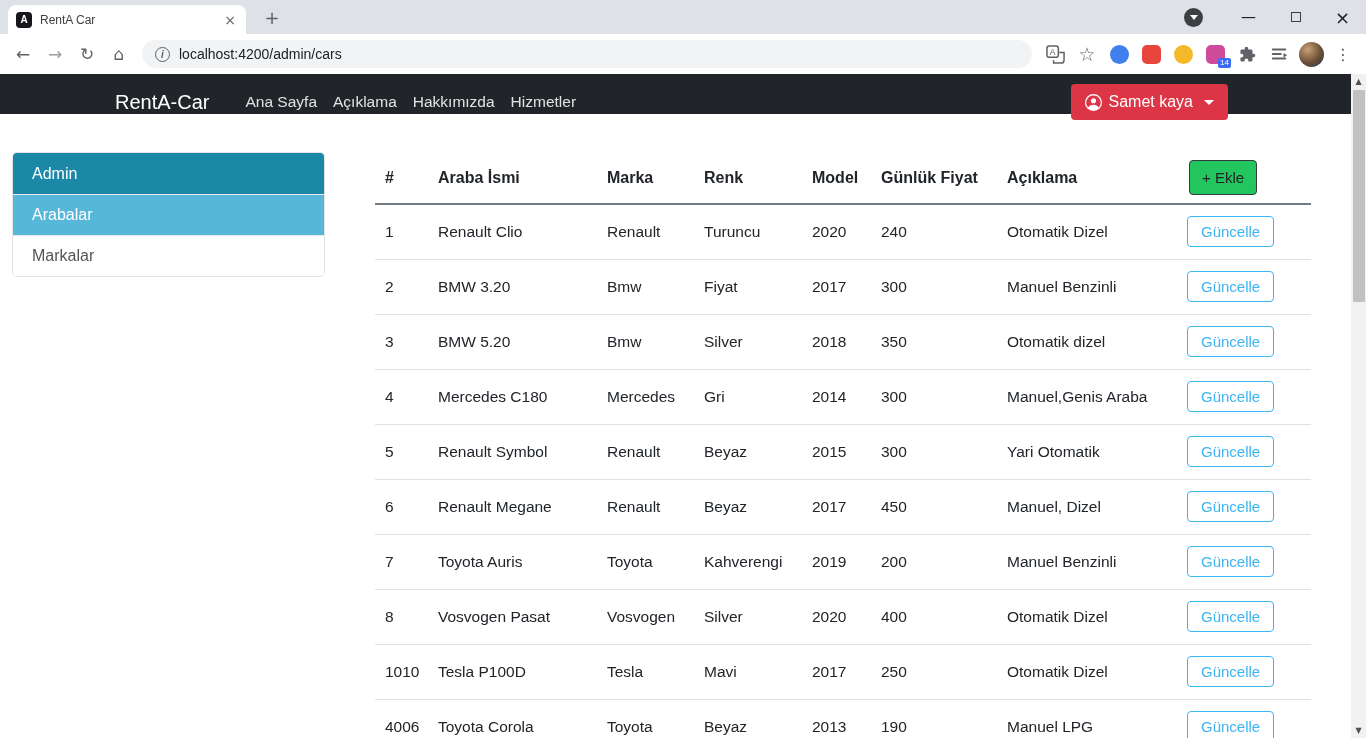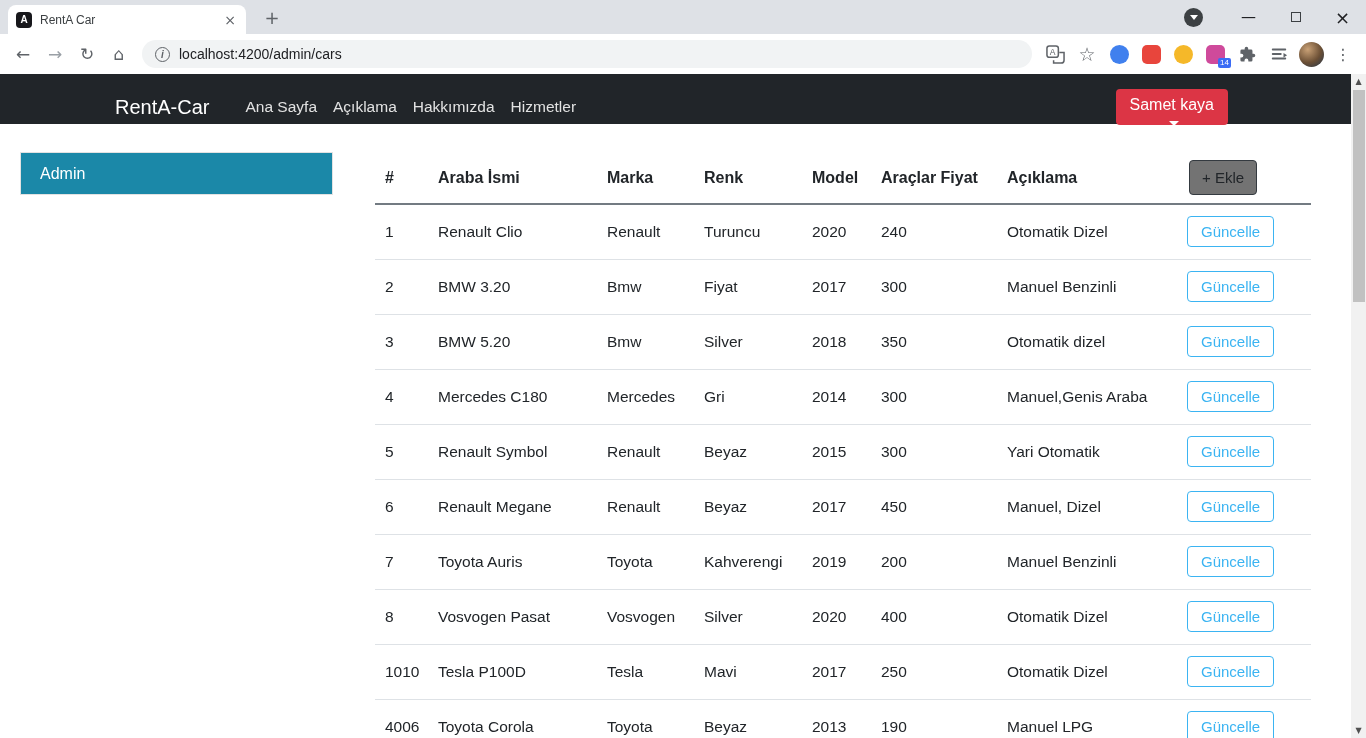--- a/index.html
+++ b/index.html
@@ -44,48 +44,48 @@
   .ext-blue { background:#4080ee; border-radius:50%; }
   .ext-red { background:#e8453c; }
   .ext-yellow { background:#f5b829; border-radius:50%; }
   .ext-pink { background:#cf4a9b; }
   .ext-badge { position:absolute; right:-1px; bottom:1px; background:#3b6cf5; color:#fff; font-size:8px;
                padding:1px 2px; border-radius:2px; line-height:1; }
   .avatar { width:25px; height:25px; border-radius:50%;
             background:radial-gradient(circle at 35% 30%, #c9a176, #6b4f35 55%, #20344c); }
 
   
-  .navbar { position:absolute; left:0; top:74px; width:1366px; height:50px;
+  .navbar { position:absolute; left:0; top:74px; width:1366px; height:40px;
             background:var(--navbar-bg,#212529); display:flex; align-items:center;
             padding:16px 138px 0 115px; }
   .brand { color:#fff; font-size:20px; font-weight:500; margin-right:28px; }
   .nav-link { color:#e2e2e2; font-size:15.5px; padding:8px 8px; text-decoration:none; cursor:pointer; }
   .user-btn { margin-left:auto; background:var(--user-button-bg,#dc3545); color:#fff; border:none;
               border-radius:4px; height:36px; padding:0 14px; font-size:16px;
-              display:flex; align-items:center; gap:7px; font-family:inherit;flex-direction:column; }
+              display:flex; align-items:center; gap:7px; font-family:inherit; }
   .caret { width:0; height:0; border-left:5px solid transparent; border-right:5px solid transparent;
            border-top:5px solid #fff; margin-left:4px; }
 
   
-  .sidebar { position:absolute; left:12px; top:152px; width:313px; border-radius:0;
-             overflow:hidden; border:1px solid #e2e2e2;margin-left:8px; }
+  .sidebar { position:absolute; left:12px; top:152px; width:313px; border-radius:5px;
+             overflow:hidden; border:1px solid #e2e2e2; }
   .side-item { height:41px; display:flex; align-items:center; padding:0 19px; font-size:16px;
                background:#fff; color:#555; border-top:1px solid #eaeaea; cursor:pointer; }
   .side-item:first-child { border-top:none; }
   .side-item.admin { background:var(--sidebar-admin-bg,#1b88a8); color:#fff; }
   .side-item.selected { background:var(--sidebar-selected-bg,#56b7d9); color:#fff; }
 
   
   .main { position:absolute; left:375px; top:152px; width:936px; }
   table { width:100%; border-collapse:collapse; table-layout:fixed; }
   th { text-align:left; font-size:16px; font-weight:bold; color:#212529; height:52px;
        padding:0 10px; vertical-align:middle; border-bottom:2px solid #737b82; }
   td { font-size:15.5px; color:#212529; padding:0 10px; height:55px;
        border-bottom:1px solid #dee2e6; vertical-align:middle; white-space:nowrap; overflow:hidden; }
-  .btn-add { background:#737373; border:1px solid var(--add-button-border,#343a40); color:#212529;
+  .btn-add { background:#22c55e; border:1px solid var(--add-button-border,#343a40); color:#212529;
              border-radius:4px; padding:8px 12px; font-size:15px; font-weight:normal;
              font-family:inherit; margin-left:4px; cursor:pointer; }
   .btn-update { background:#fff; border:1px solid var(--update-button-accent,#3bb4f2);
                 color:var(--update-button-accent,#3bb4f2); border-radius:4px; padding:6px 13px;
                 font-size:15px; font-family:inherit; margin-left:2px; cursor:pointer; }
 
   
   .scrollbar { position:absolute; right:0; top:74px; width:15px; height:664px; background:#f1f1f1; }
   .scroll-arrow { position:absolute; left:0; width:15px; height:15px; color:#505050; font-size:8px;
                   display:flex; align-items:center; justify-content:center; }
@@ -177,20 +177,22 @@
         <path d="M8 0a8 8 0 1 0 0 16A8 8 0 0 0 8 0zm0 1.3a6.7 6.7 0 0 1 4.9 11.3c-.8-1.6-2.7-2.6-4.9-2.6s-4.1 1-4.9 2.6A6.7 6.7 0 0 1 8 1.3z"></path>
         <circle cx="8" cy="6.3" r="2.4"></circle>
       </svg>
     <span>Samet kaya</span>
     <span class="caret"></span>
   </button>
 </div>
 
 <div class="sidebar">
   <div class="side-item admin">Admin</div>
+  <div class="side-item selected">Arabalar</div>
+  <div class="side-item">Markalar</div>
 </div>
 
 <div class="main">
   <table>
     <colgroup>
       <col style="width:53px">
         <col style="width:169px">
         <col style="width:97px">
         <col style="width:108px">
       <col style="width:69px">
@@ -198,21 +200,21 @@
         <col style="width:178px">
         <col style="width:136px">
     </colgroup>
     <thead>
       <tr>
         <th>#</th>
         <th>Araba İsmi</th>
         <th>Marka</th>
         <th>Renk</th>
         <th>Model</th>
-        <th>Araçlar Fiyat</th>
+        <th>Günlük Fiyat</th>
         <th>Açıklama</th>
         <th>
           <button class="btn-add">+ Ekle</button>
         </th>
       </tr>
     </thead>
     <tbody>
         <tr>
     <td>1</td>
     <td>Renault Clio</td>

